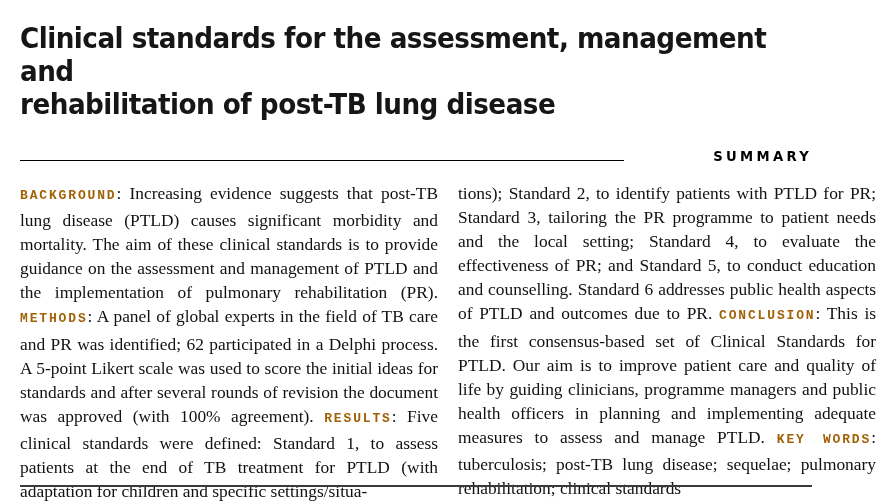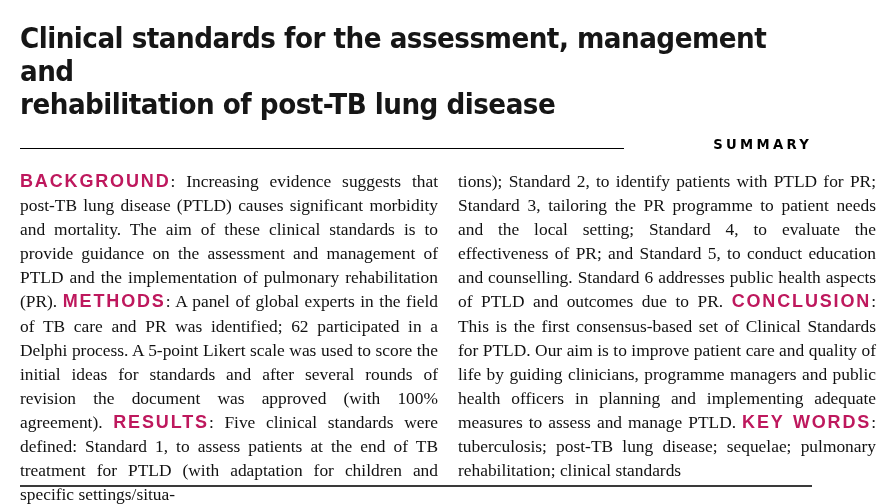--- a/index.html
+++ b/index.html
@@ -37,21 +37,21 @@
     margin: 0;
     transform: scaleX(0.955);
     transform-origin: left center;
     white-space: pre-line;
   }
 
   
   .summary-rule-row {
     position: relative;
     height: 30px;
-    margin-top: 12px;
+    margin-top: 24px;
   }
   .summary-line {
     position: absolute;
     left: 0;
     right: 188px;
     top: 15px;
     height: 0;
     border-top: 1.6px solid #000;
   }
   .summary-label {
@@ -80,25 +80,25 @@
     font-size: 17.4px;
     line-height: 24.1px;
     text-align: justify;
     text-justify: inter-word;
     hyphens: manual;
     margin: 0;
     color: #111;
   }
   .abstract .seg { }
   .seg-label {
-    font-family: Liberation Sans, sans-serif;
+    font-family: Liberation Mono, monospace;
     font-weight: bold;
-    font-size: 18px;
+    font-size: 13px;
     letter-spacing: 1.85px;
-    color: #be185d;
+    color: #a16207;
   }
 
   
   .bottom-rule {
     position: absolute;
     left: 20px;
     right: 20px;
     bottom: 17px;
     height: 0;
     border-top: 2px solid #3a3a3a;

